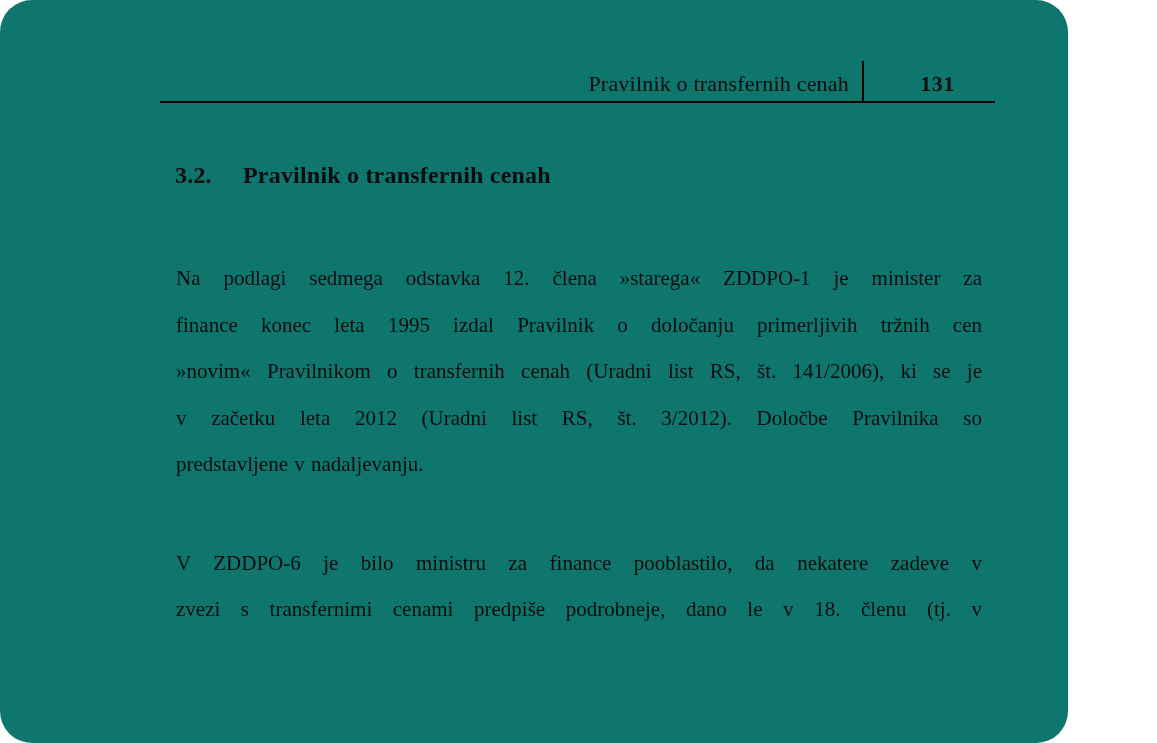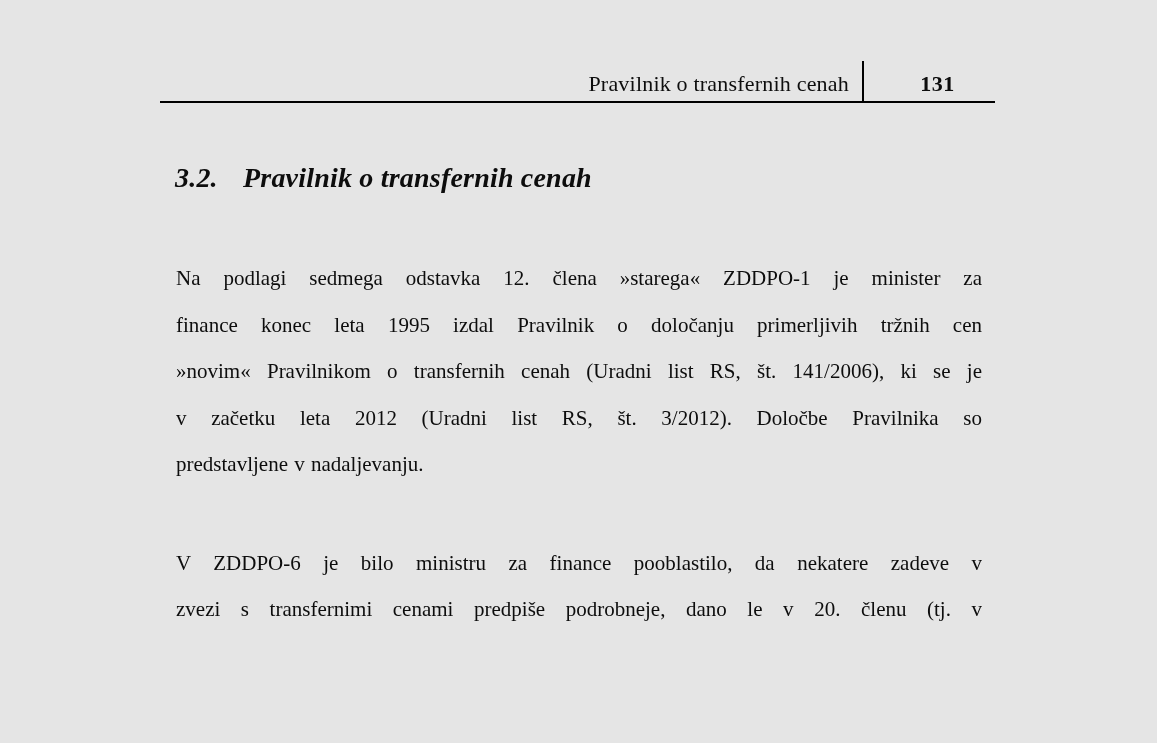--- a/index.html
+++ b/index.html
@@ -2,26 +2,27 @@
 <html><head>
 <meta charset="utf-8">
 <style>
   html, body {
     margin: 0;
     padding: 0;
     background: #ffffff;
   }
   .page {
     position: relative;
-    width: 1157px;
+    width: 1068px;
     height: 743px;
-    background: #e5e5e5;
+    background: #0f766e;
     overflow: hidden;
     font-family: "Liberation Serif", "DejaVu Serif", serif;
     color: #0d0d0d;
+    border-radius: 32px;
   }
 
   
   .page-header {
     position: absolute;
     left: 160px;
     top: 60px;
     width: 835px;
     height: 41px;
     border-bottom: 2px solid #000000;
@@ -51,24 +52,23 @@
     font-weight: bold;
     font-size: 22px;
     letter-spacing: 0.5px;
   }
 
   
   .section-heading {
     position: absolute;
     left: 175px;
     top: 162px;
-    font-size: 28px;
+    font-size: 24px;
     font-weight: bold;
     letter-spacing: 0.2px;
-    font-style: italic;
   }
   .heading-number {
     display: inline-block;
     width: 68px;
   }
 
   
   .body-text {
     position: absolute;
     left: 175px;
@@ -109,18 +109,18 @@
     <div class="paragraph">
       <div class="line just">Na podlagi sedmega odstavka 12. člena »starega« ZDDPO-1 je minister za</div>
       <div class="line just">finance konec leta 1995 izdal Pravilnik o določanju primerljivih tržnih cen</div>
       <div class="line just">»novim« Pravilnikom o transfernih cenah (Uradni list RS, št. 141/2006), ki se je</div>
       <div class="line just">v začetku leta 2012 (Uradni list RS, št. 3/2012). Določbe Pravilnika so</div>
       <div class="line">predstavljene v nadaljevanju.</div>
     </div>
 
     <div class="paragraph">
       <div class="line just">V ZDDPO-6 je bilo ministru za finance pooblastilo, da nekatere zadeve v</div>
-      <div class="line just">zvezi s transfernimi cenami predpiše podrobneje, dano le v 20. členu (tj. v</div>
+      <div class="line just">zvezi s transfernimi cenami predpiše podrobneje, dano le v 18. členu (tj. v</div>
     </div>
 
   </div>
 
 </div>
 
 </body></html>

